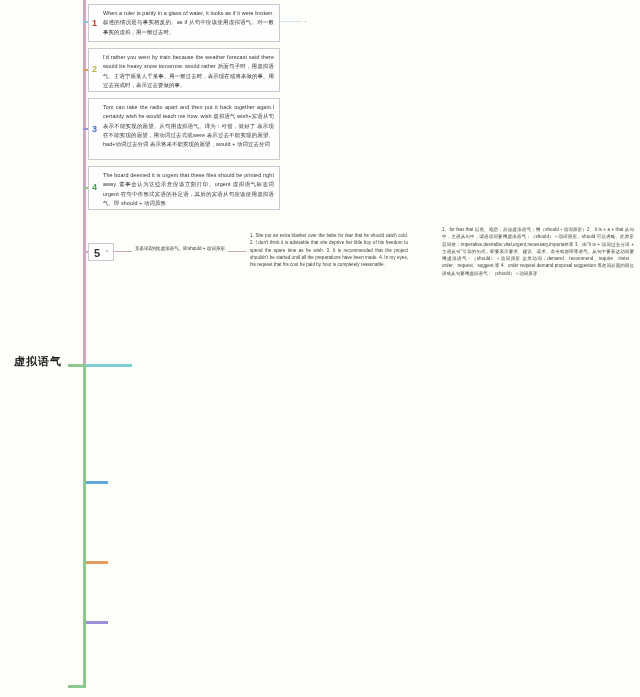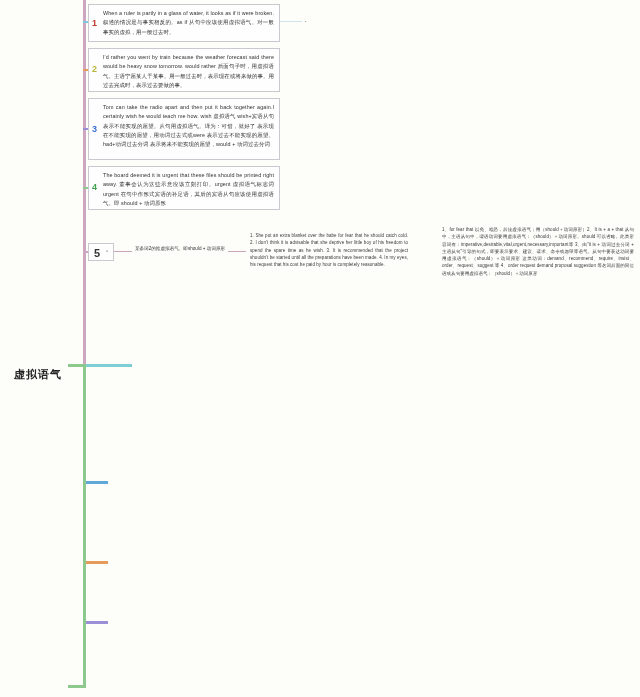--- a/index.html
+++ b/index.html
@@ -13,21 +13,21 @@
     position: relative;
     overflow: hidden;
     font-family: "Liberation Sans", "DejaVu Sans", sans-serif;
     color: #2b2b2b;
   }
 
   
   #central-topic {
     position: absolute;
     left: 14px;
-    top: 367px;
+    top: 354px;
     font-size: 11px;
     font-weight: bold;
     letter-spacing: 1px;
     color: #222;
     white-space: nowrap;
   }
   #central-connector {
     position: absolute;
     left: 72px;
     top: 364px;

